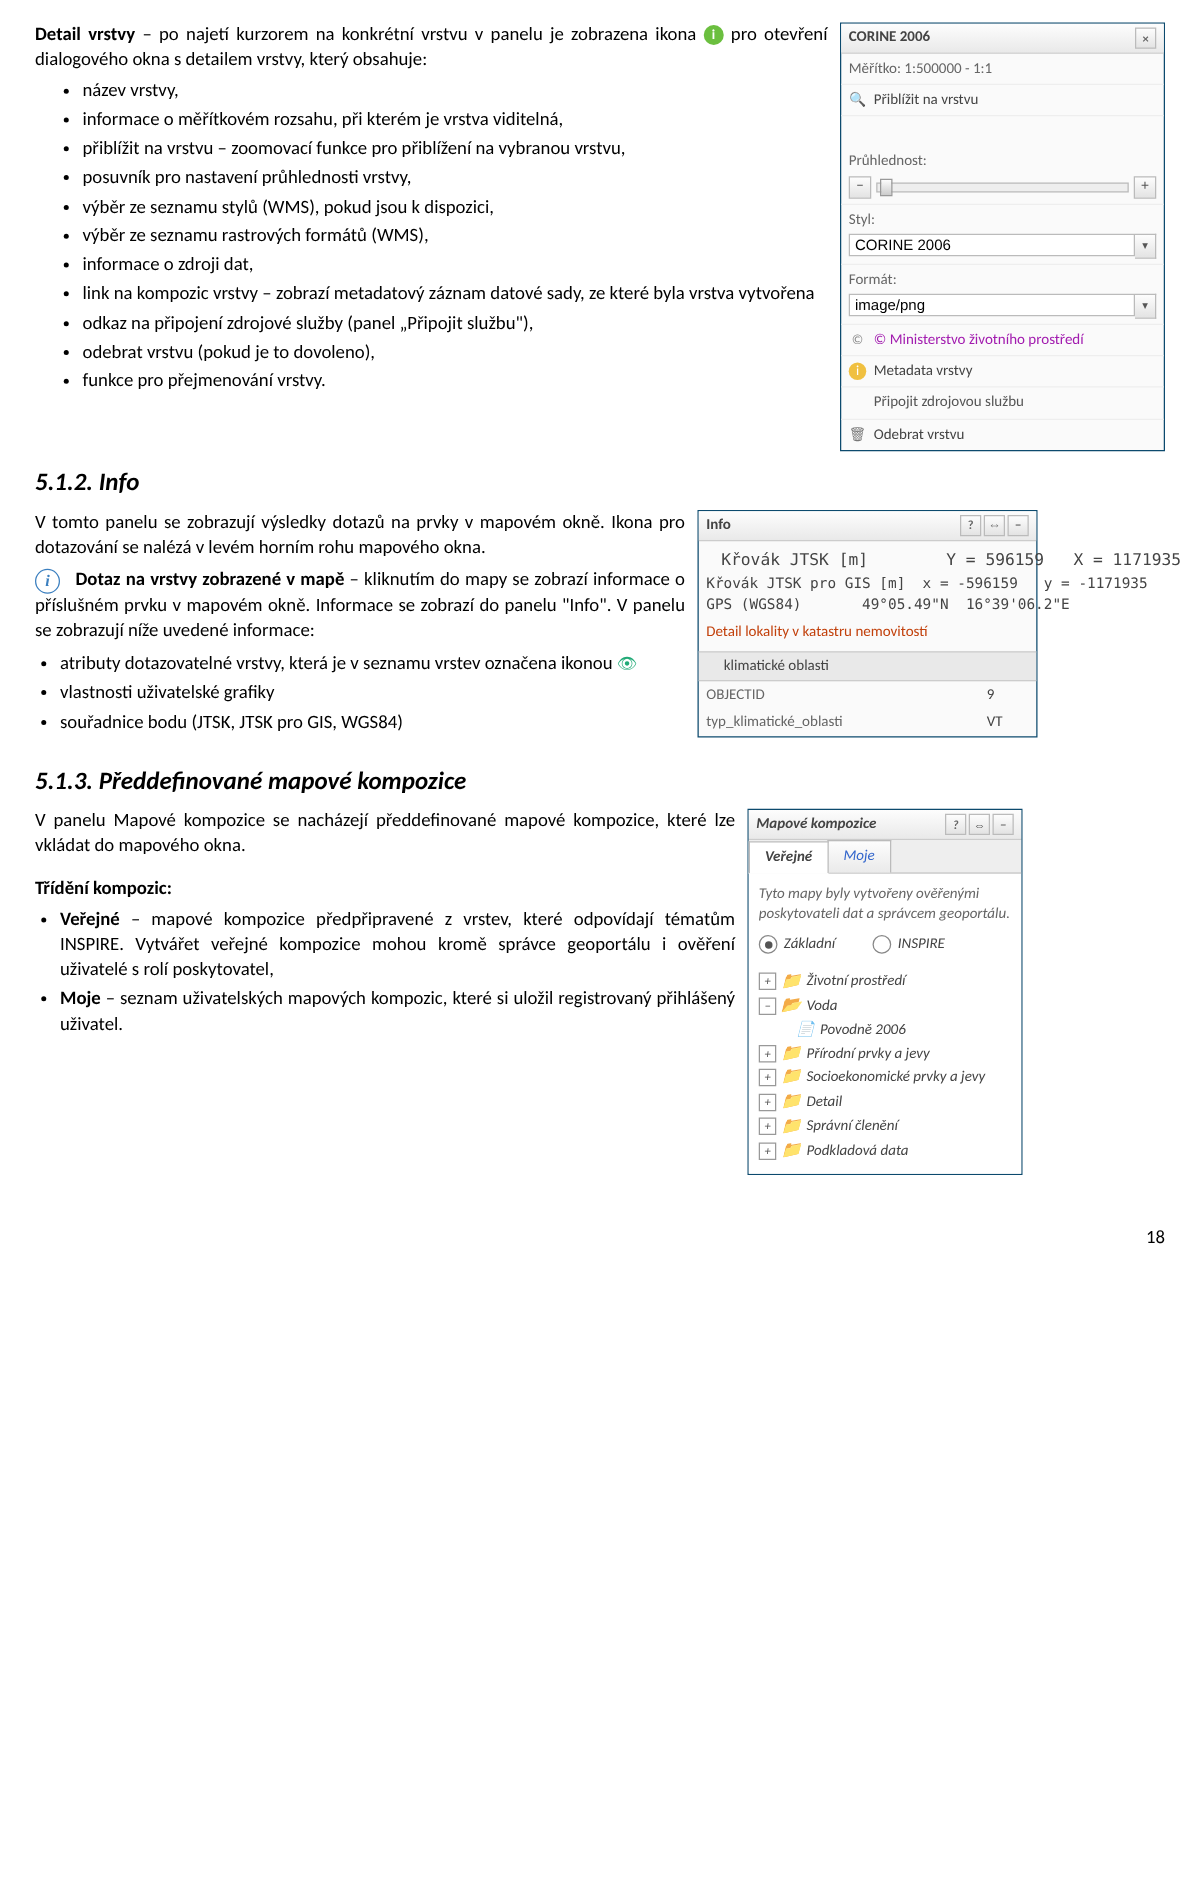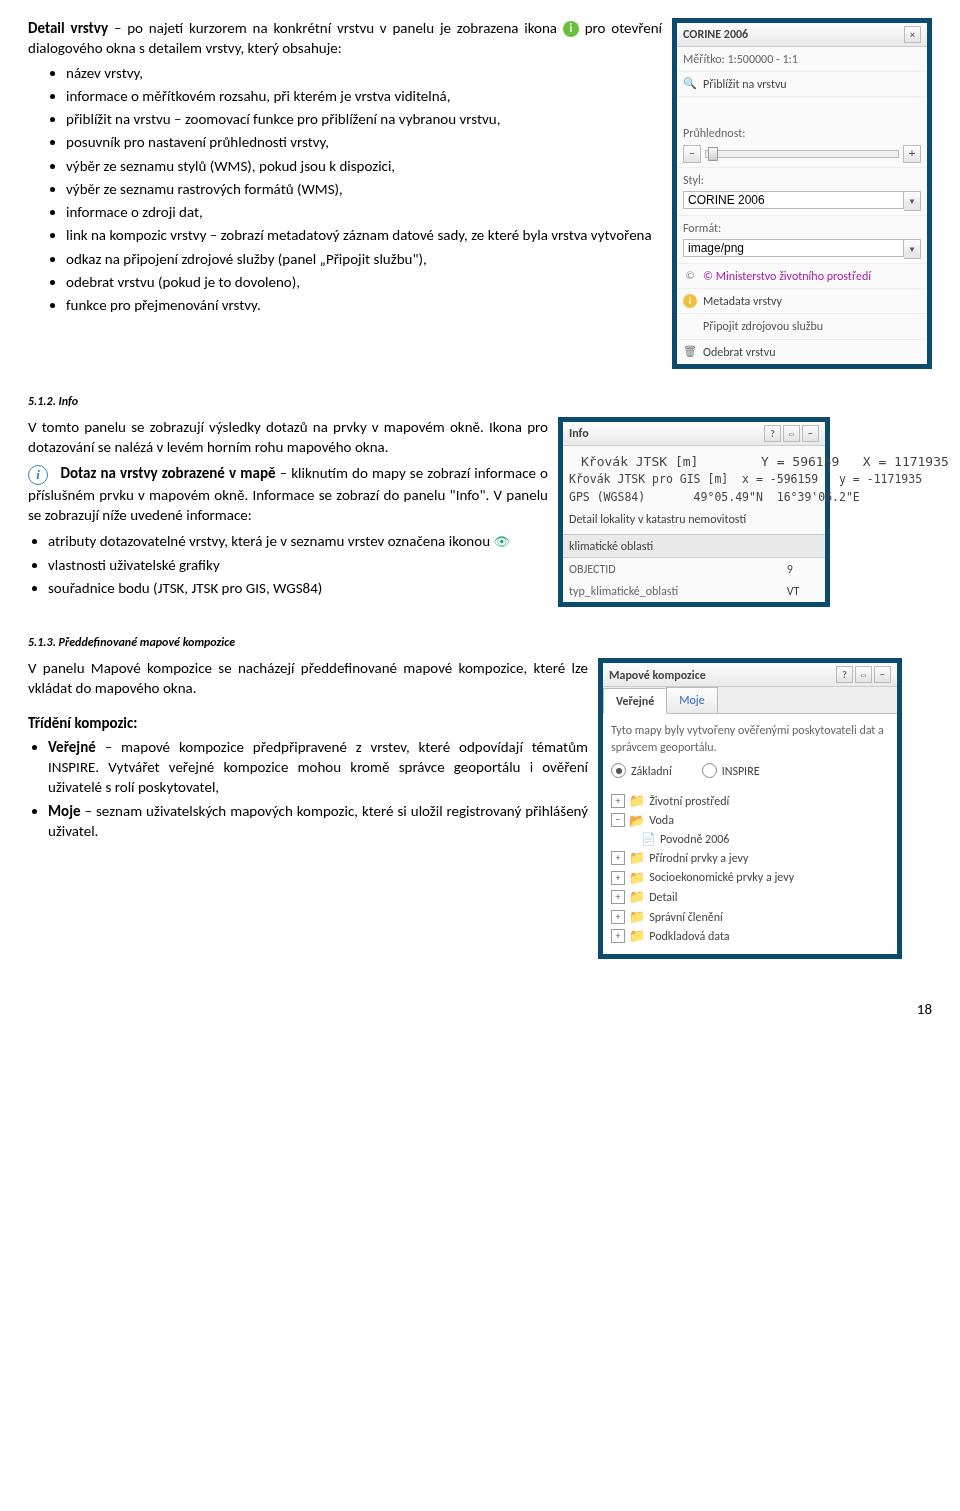--- a/index.html
+++ b/index.html
@@ -10,21 +10,21 @@
     margin: 0;
     padding: 18px 28px 30px 28px;
     width: 960px;
     box-sizing: border-box;
     line-height: 1.35;
   }
   .two-col { display: flex; gap: 10px; align-items: flex-start; }
   .left-col { flex: 1; text-align: justify; }
   .right-col { flex-shrink: 0; }
   .panel {
-    border: 5px solid #0c4a6e;
+    border: 1px solid #0c4a6e;
     background: #fafafa;
     font-size: 12px;
     color: #444;
     box-sizing: border-box;
   }
   .panel-header {
     background: linear-gradient(#fdfdfd,#e9e9e9);
     border-bottom: 1px solid #ccc;
     padding: 3px 6px;
     font-weight: bold;
@@ -53,56 +53,56 @@
   }
   .slider-row { display:flex; align-items:center; gap:4px; }
   .slider-minus, .slider-plus {
     width:16px;height:16px;border:1px solid #bbb;background:linear-gradient(#fdfdfd,#e3e3e3);
     display:flex;align-items:center;justify-content:center;font-size:12px;color:#555;
   }
   .slider-track { flex:1;height:6px;border:1px solid #bbb;background:#eee;position:relative; }
   .slider-thumb { position:absolute;left:2px;top:-4px;width:8px;height:12px;background:linear-gradient(#fdfdfd,#ccc);border:1px solid #999; }
   ul.bulleted { list-style-type: disc; padding-left: 38px; margin: 4px 0 12px 0; }
   ul.bulleted > li { margin: 3px 0; }
-  .heading { font-weight: bold; margin: 24px 0 8px 0; font-style: italic; font-size: 12px; }
+  .heading { font-weight: bold; margin: 12px 0 8px 0; font-style: italic; font-size: 20px; }
   .info-icon {
     display:inline-block;width:16px;height:16px;border-radius:50%;
     background:#6bbf3f;color:#fff;font-weight:bold;font-size:11px;text-align:center;line-height:16px;vertical-align:middle;
   }
   .i-blue {
     display:inline-block;width:18px;height:18px;border-radius:50%;
     background:#fff;border:1.5px solid #3b7fbf;color:#3b7fbf;font-style:italic;font-family:Georgia,serif;
     font-weight:bold;font-size:13px;text-align:center;line-height:17px;vertical-align:middle;
   }
   .eye-icon { color:#2a7; font-size:13px; }
   .tiny-icon { display:inline-block;width:14px;height:14px;font-size:11px;text-align:center;line-height:14px;color:#777; }
   .info-panel { width:272px; }
   .info-body { padding: 6px; font-size: 12px; line-height: 1.5; }
   .info-table { width:100%; border-collapse: collapse; font-size:12px; }
   .info-table td { padding:3px 6px; }
-  .info-sub-header { background:#e9e9e9;border-top:1px solid #ccc;border-bottom:1px solid #ccc;padding:3px 6px;font-weight:normal;font-size:12px;color:#444; }
-  .comp-panel { width:304px; }
+  .info-sub-header { background:#e9e9e9;border-top:1px solid #ccc;border-bottom:1px solid #ccc;padding:3px 20px;font-weight:normal;font-size:12px;color:#444; }
+  .comp-panel { width:220px;font-style:italic; }
   .tab-bar { display:flex;background:#eee;border-bottom:1px solid #bbb; }
   .tab { padding:4px 12px;border:1px solid #bbb;border-bottom:none;background:linear-gradient(#fdfdfd,#eaeaea);font-size:12px;margin-right:-1px; }
   .tab.active { background:#fff;font-weight:bold;position:relative;top:1px;border-bottom:1px solid #fff; }
   .tab.inactive { color:#36c; }
   .comp-body { padding:8px;background:#fff;font-size:12px; }
   .radio-row { display:flex; gap:30px; margin:8px 0 12px 0; }
   .radio-item { display:flex; align-items:center; gap:5px; }
   .radio { width:13px;height:13px;border-radius:50%;border:1px solid #888;background:#fff;display:flex;align-items:center;justify-content:center; }
   .radio.checked::after { content:"";width:6px;height:6px;border-radius:50%;background:#555;display:block; }
   .tree-item { display:flex;align-items:center;gap:4px;padding:1px 0;font-size:12px; }
   .tree-indent { padding-left:16px; }
   .expander { width:12px;height:12px;border:1px solid #999;background:#fff;display:flex;align-items:center;justify-content:center;font-size:10px;color:#555;line-height:10px; }
   .folder { color:#e3c04e;font-size:13px; }
   .file { color:#6fa8dc;font-size:12px; }
   .page-number { text-align: right; margin-top: 40px; font-size: 15px; }
   .panel-icons { display:flex; gap:2px; }
   .panel-btn { width:15px;height:15px;border:1px solid #bbb;background:linear-gradient(#fdfdfd,#e3e3e3);display:flex;align-items:center;justify-content:center;font-size:10px;color:#666; }
-  .link-blue { color:#404040; }
+  .link-blue { color:#c2410c; }
 </style>
 </head>
 <body>
 
 <div class="two-col">
   <div class="left-col">
     <p style="margin:0 0 4px 0;">
       <strong>Detail vrstvy</strong><span> – po najetí kurzorem na konkrétní vrstvu v panelu je zobrazena ikona </span><span class="info-icon">i</span><span> pro otevření dialogového okna s detailem vrstvy, který obsahuje:</span>
     </p>
     <ul class="bulleted">

